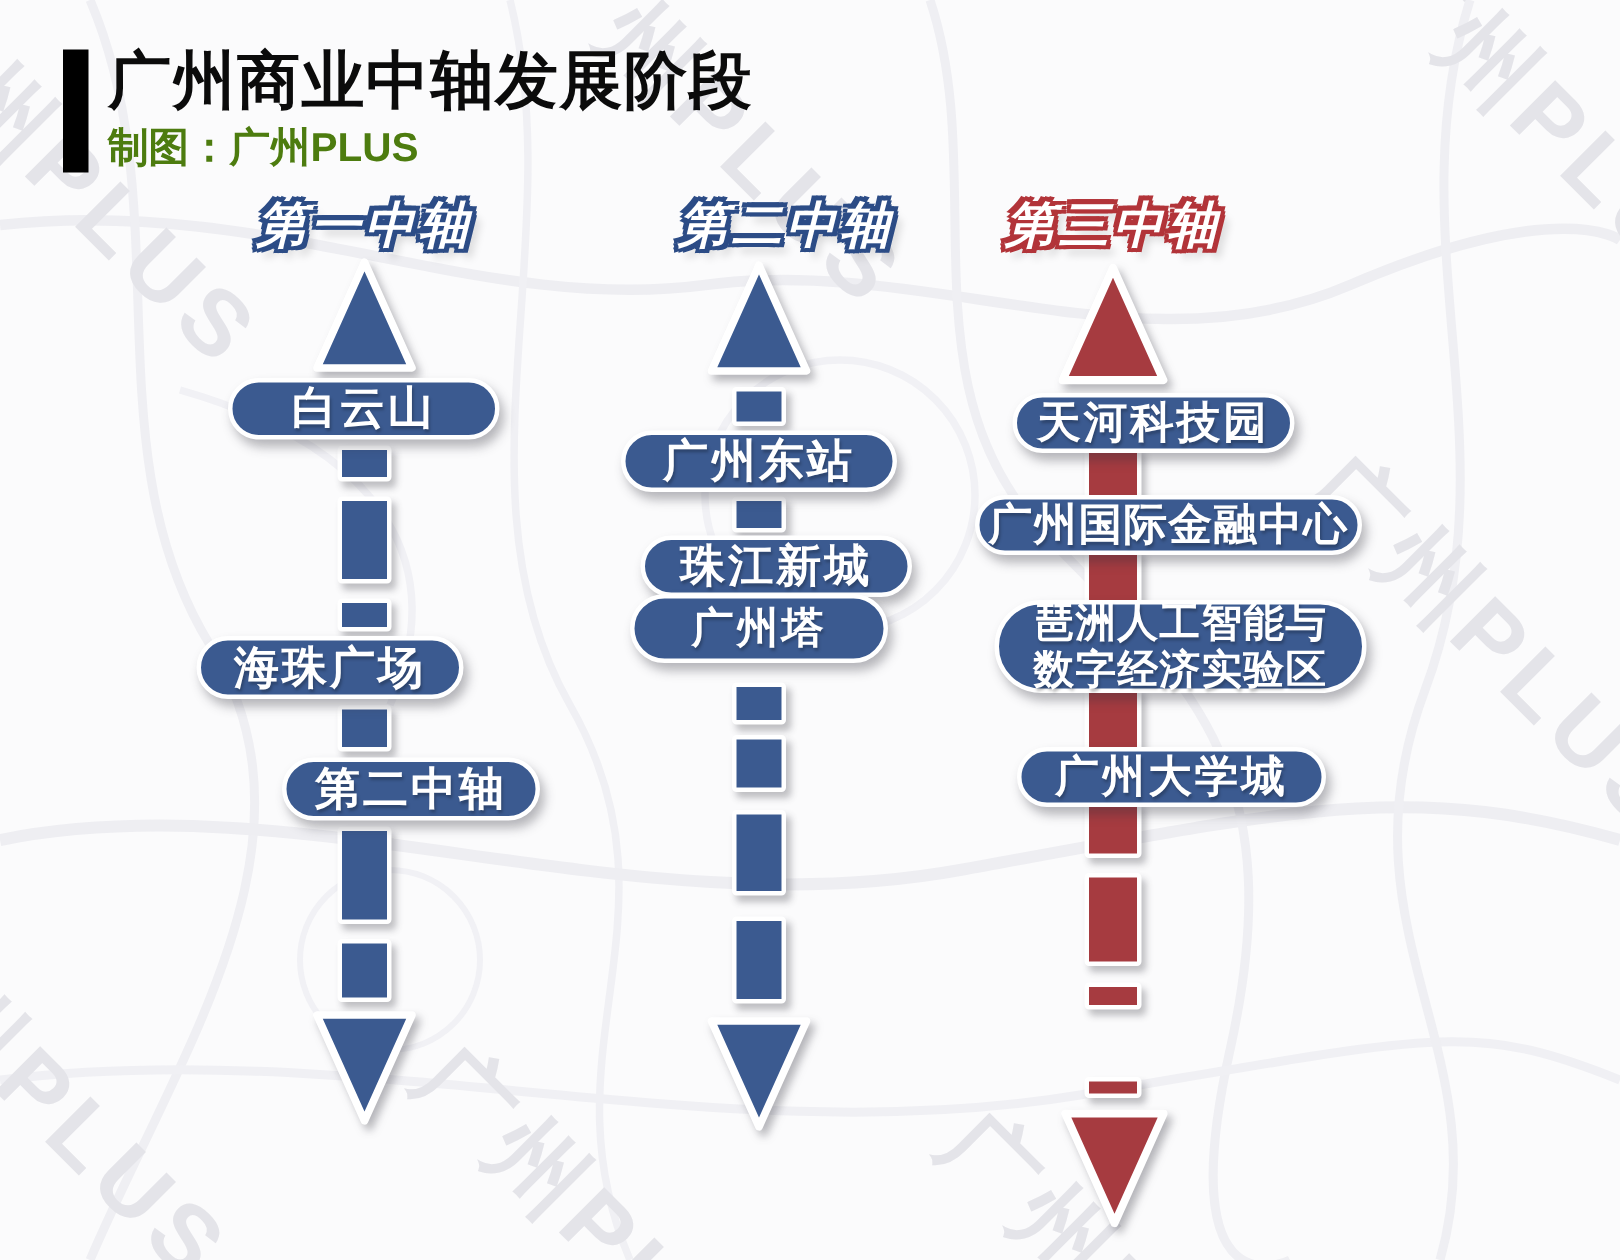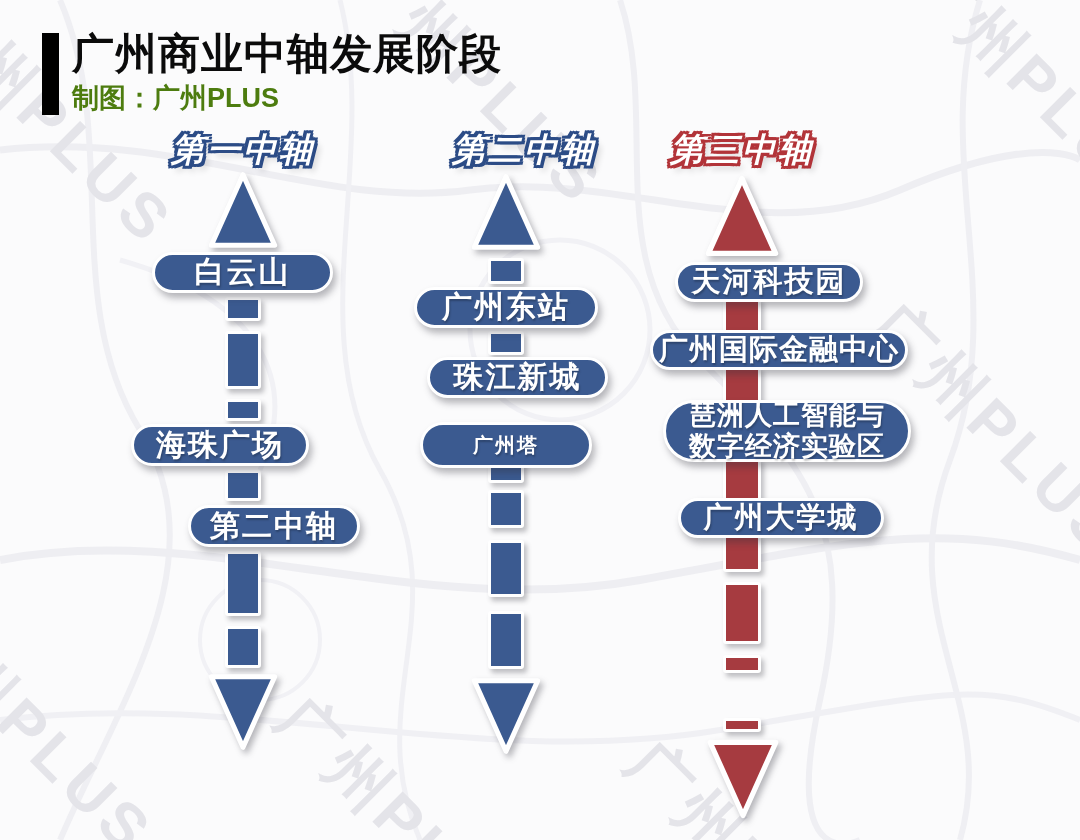--- a/index.html
+++ b/index.html
@@ -153,21 +153,21 @@
   <div class="pill blue" style="left:414px; top:287px; width:184px; height:41px;">
     <span>广州东站</span>
   </div>
 
   <div class="dash blue" style="left:488px; top:331px; height:24px;"></div>
 
   <div class="pill blue" style="left:427px; top:357px; width:181px; height:41px;align-items:center;">
     <span>珠江新城</span>
   </div>
 
-  <div class="pill blue" style="left:420px; top:422px; width:172px; height:46px; font-size:20px;">
+  <div class="pill blue" style="left:420px; top:396px; width:172px; height:46px; font-size:28px;">
     <span>广州塔</span>
   </div>
 
   <div class="dash blue" style="left:488px; top:455px; height:28px;"></div>
   <div class="dash blue" style="left:488px; top:490px; height:38px;"></div>
   <div class="dash blue" style="left:488px; top:540px; height:57px;"></div>
   <div class="dash blue" style="left:488px; top:611px; height:58px;"></div>
 
   <div class="arrow blue" style="left:470px; top:676px; width:72px; height:80px;">
     <svg viewBox="0 0 100 110">

